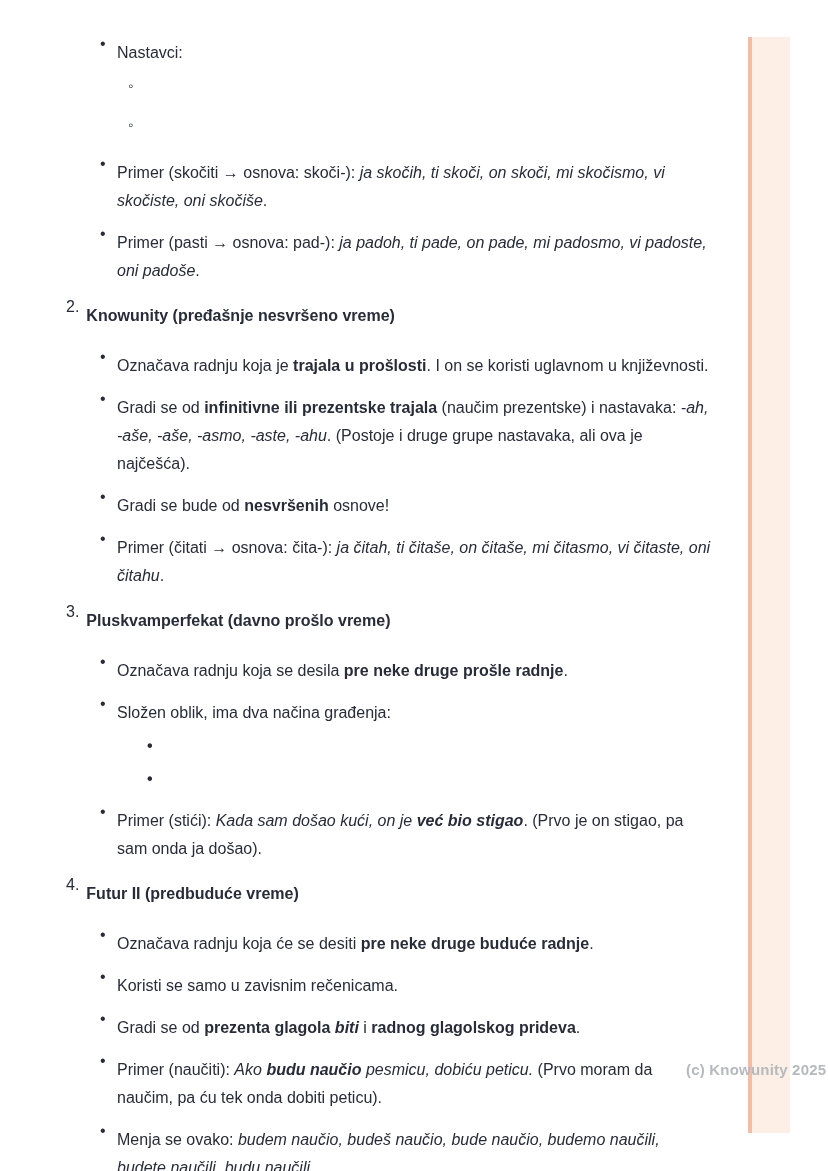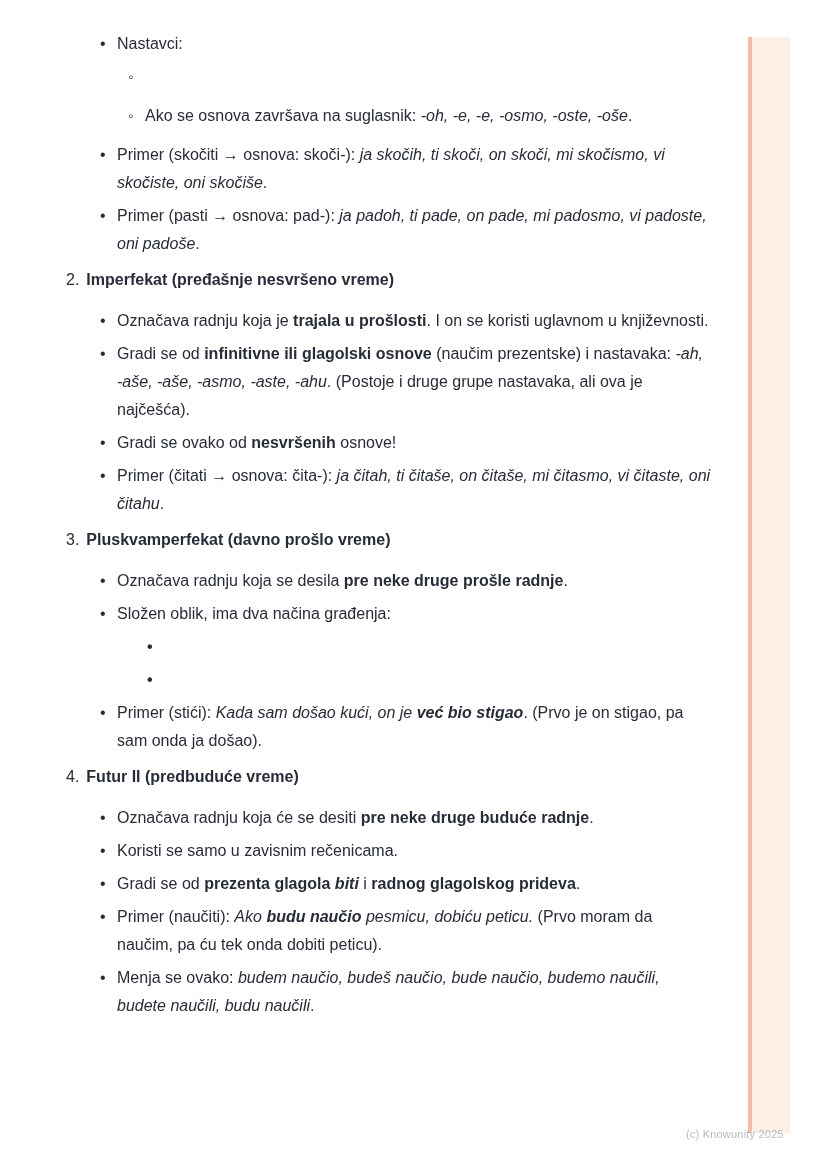--- a/index.html
+++ b/index.html
@@ -25,90 +25,90 @@
   .doc {
     position: absolute;
     left: 66px;
     top: 30px;
     width: 646px;
     font-size: 16px;
     line-height: 28px;
   }
   .block { display: flex; margin-bottom: 5px; }
   .block .marker { flex: 0 0 auto; color: #272c38; }
-  .block .content { flex: 1 1 auto; }
+  .block .content { flex: 1 1 auto; margin-top: 9px; }
 
   .bullet.level-1 { padding-left: 34px; }
   .bullet.level-1 .marker { width: 17px; }
 
   .bullet.level-2.marker-circle { padding-left: 62px; margin-bottom: 11px; }
   .bullet.level-2.marker-circle .marker { width: 17px; font-size: 15px; }
 
   .bullet.level-2.marker-disc { padding-left: 81px; }
   .bullet.level-2.marker-disc .marker { width: 16px; font-weight: 700; }
 
   .numbered { margin-top: 8px; margin-bottom: 13px; }
   .numbered .num { margin-right: 7px; }
 
   .seg-b  { font-weight: 700; }
   .seg-i  { font-style: italic; }
   .seg-bi { font-weight: 700; font-style: italic; }
 
   .watermark {
     position: absolute;
     left: 686px;
-    top: 1127px;
-    font-size: 11px;
+    top: 1062px;
+    font-size: 15px;
     line-height: 15px;
     letter-spacing: 0.2px;
     color: #b6b9bd;
     z-index: 2;
     white-space: nowrap;
+    font-weight: bold;
   }
 </style>
 </head>
 <body>
 
 <div class="page" style="background: rgb(255, 255, 255); color: rgb(39, 44, 56);">
   <div class="stripe" style="background: rgb(253, 238, 230); border-left-color: rgb(242, 189, 164);"></div>
   <div class="doc">
       <div class="block bullet level-1 marker-disc">
         <span class="marker">•</span>
         <span class="content"><span class="">Nastavci:</span></span>
       </div>
       <div class="block bullet level-2 marker-circle">
         <span class="marker">◦</span>
       </div>
       <div class="block bullet level-2 marker-circle">
         <span class="marker">◦</span>
-        <span class="content"><span class="">Ako se osnova završava na suglasnik: </span><span class="seg-i">-oh, -e, -e, -osmo, -oste, -oše</span><span class="">.</span></span>
       </div>
       <div class="block bullet level-1 marker-disc">
         <span class="marker">•</span>
         <span class="content"><span class="">Primer (skočiti → osnova: skoči-): </span><span class="seg-i">ja skočih, ti skoči, on skoči, mi skočismo, vi skočiste, oni skočiše</span><span class="">.</span></span>
       </div>
       <div class="block bullet level-1 marker-disc">
         <span class="marker">•</span>
         <span class="content"><span class="">Primer (pasti → osnova: pad-): </span><span class="seg-i">ja padoh, ti pade, on pade, mi padosmo, vi padoste, oni padoše</span><span class="">.</span></span>
       </div>
       <div class="block numbered">
         <span class="num">2.</span>
-        <span class="content"><span class="seg-b">Imperfekat (pređašnje nesvršeno vreme)</span></span>
+        <span class="content"><span class="seg-b">Knowunity (pređašnje nesvršeno vreme)</span></span>
       </div>
       <div class="block bullet level-1 marker-disc">
         <span class="marker">•</span>
         <span class="content"><span class="">Označava radnju koja je </span><span class="seg-b">trajala u prošlosti</span><span class="">. I on se koristi uglavnom u književnosti.</span></span>
       </div>
       <div class="block bullet level-1 marker-disc">
         <span class="marker">•</span>
-        <span class="content"><span class="">Gradi se od </span><span class="seg-b">infinitivne ili glagolski osnove</span><span class=""> (naučim prezentske) i nastavaka: </span><span class="seg-i">-ah, -aše, -aše, -asmo, -aste, -ahu</span><span class="">. (Postoje i druge grupe nastavaka, ali ova je najčešća).</span></span>
+        <span class="content"><span class="">Gradi se od </span><span class="seg-b">infinitivne ili prezentske trajala</span><span class=""> (naučim prezentske) i nastavaka: </span><span class="seg-i">-ah, -aše, -aše, -asmo, -aste, -ahu</span><span class="">. (Postoje i druge grupe nastavaka, ali ova je najčešća).</span></span>
       </div>
       <div class="block bullet level-1 marker-disc">
         <span class="marker">•</span>
-        <span class="content"><span class="">Gradi se ovako od </span><span class="seg-b">nesvršenih</span><span class=""> osnove!</span></span>
+        <span class="content"><span class="">Gradi se bude od </span><span class="seg-b">nesvršenih</span><span class=""> osnove!</span></span>
       </div>
       <div class="block bullet level-1 marker-disc">
         <span class="marker">•</span>
         <span class="content"><span class="">Primer (čitati → osnova: čita-): </span><span class="seg-i">ja čitah, ti čitaše, on čitaše, mi čitasmo, vi čitaste, oni čitahu</span><span class="">.</span></span>
       </div>
       <div class="block numbered">
         <span class="num">3.</span>
         <span class="content"><span class="seg-b">Pluskvamperfekat (davno prošlo vreme)</span></span>
       </div>
       <div class="block bullet level-1 marker-disc">

